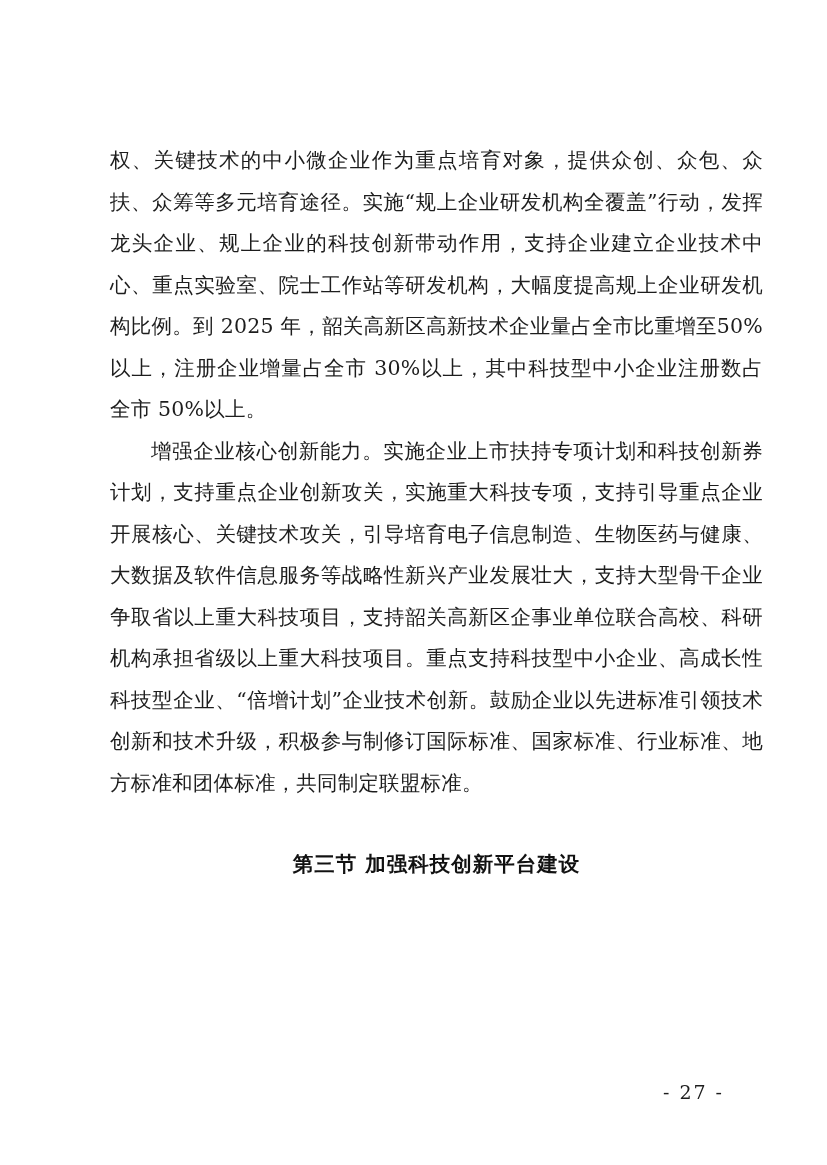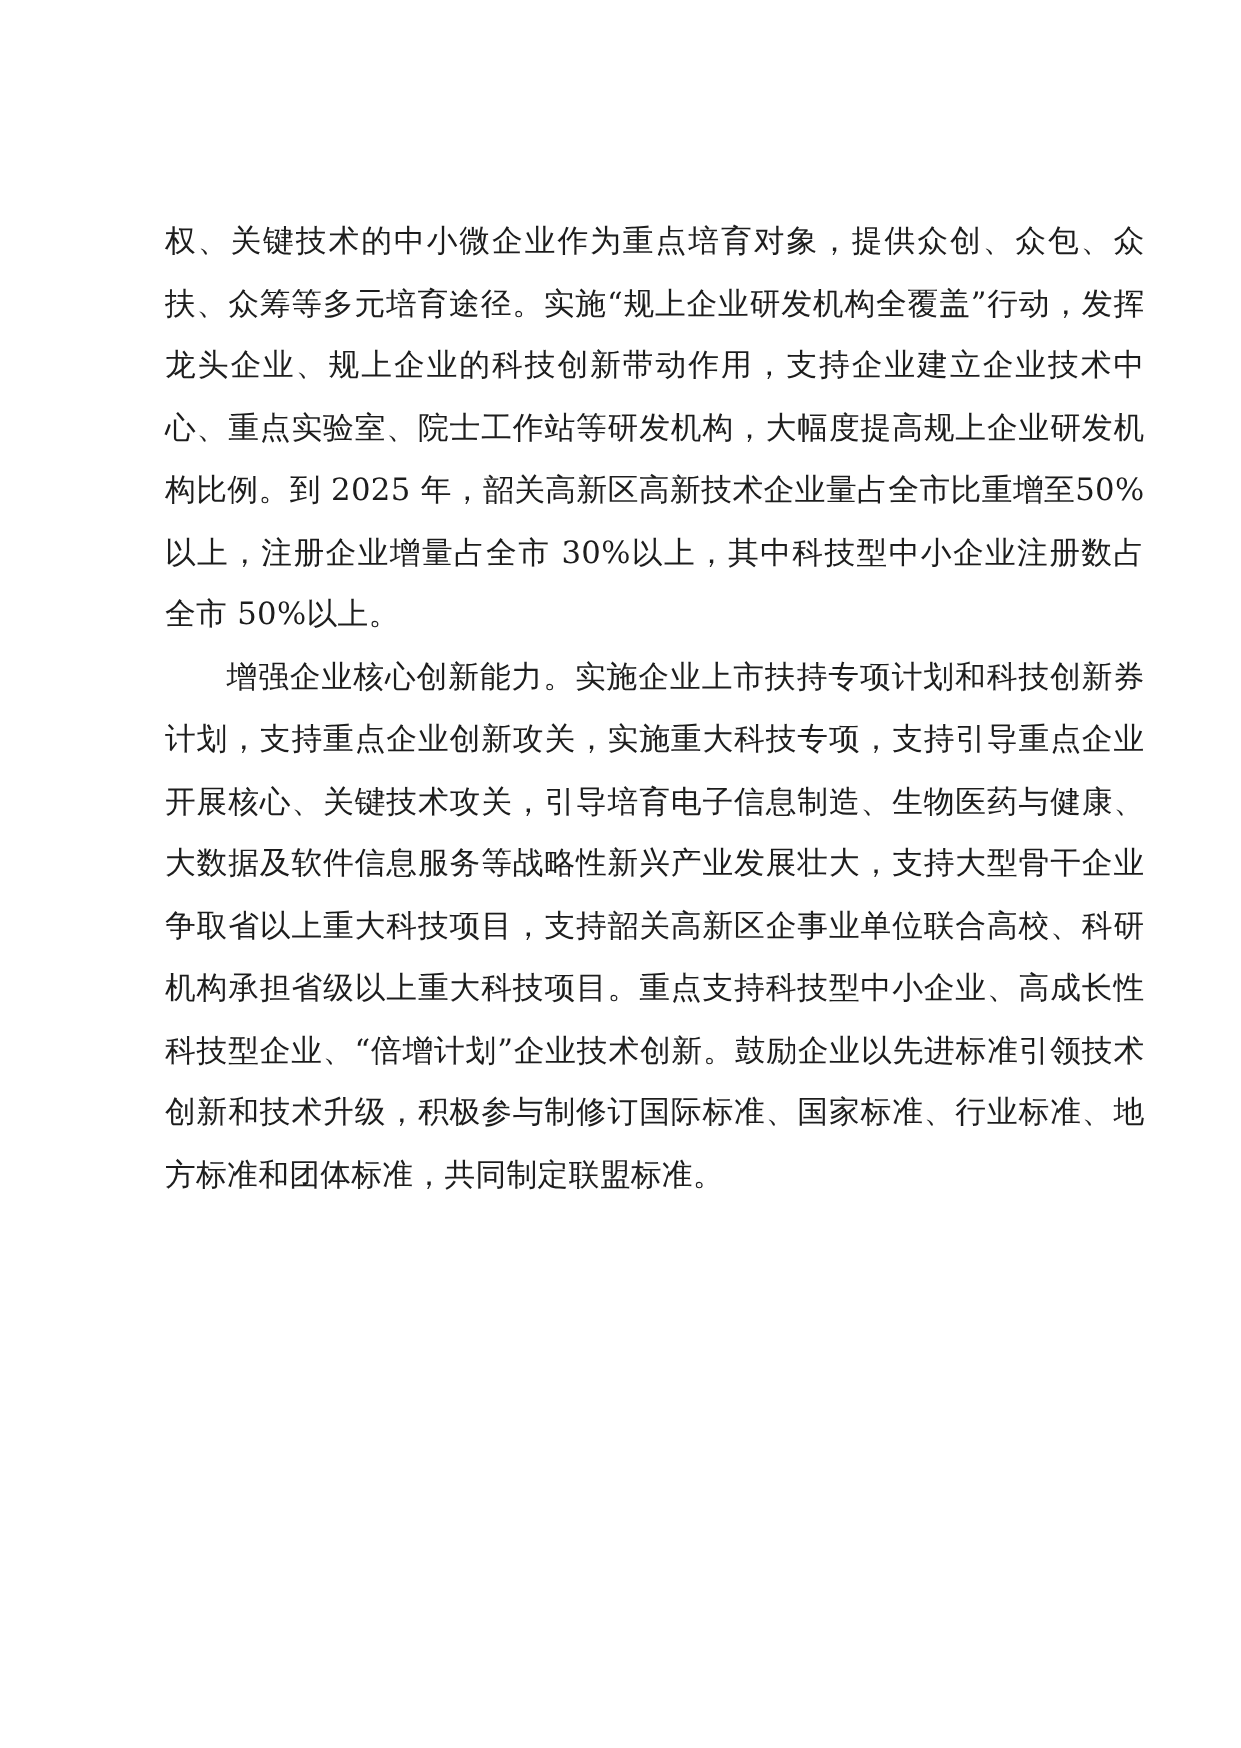--- a/index.html
+++ b/index.html
@@ -72,18 +72,22 @@
 <div class="page">
 
   <div class="body-text">
 
     <p class="para no-indent">权、关键技术的中小微企业作为重点培育对象，提供众创、众包、众扶、众筹等多元培育途径。实施“规上企业研发机构全覆盖”行动，发挥龙头企业、规上企业的科技创新带动作用，支持企业建立企业技术中心、重点实验室、院士工作站等研发机构，大幅度提高规上企业研发机构比例。到 2025 年，韶关高新区高新技术企业量占全市比重增至50%以上，注册企业增量占全市 30%以上，其中科技型中小企业注册数占全市 50%以上。</p>
 
     <p class="para">增强企业核心创新能力。实施企业上市扶持专项计划和科技创新券计划，支持重点企业创新攻关，实施重大科技专项，支持引导重点企业开展核心、关键技术攻关，引导培育电子信息制造、生物医药与健康、大数据及软件信息服务等战略性新兴产业发展壮大，支持大型骨干企业争取省以上重大科技项目，支持韶关高新区企事业单位联合高校、科研机构承担省级以上重大科技项目。重点支持科技型中小企业、高成长性科技型企业、“倍增计划”企业技术创新。鼓励企业以先进标准引领技术创新和技术升级，积极参与制修订国际标准、国家标准、行业标准、地方标准和团体标准，共同制定联盟标准。</p>
 
     <div class="spacer-small"></div>
 
+    <h2 class="section-heading">第三节 加强科技创新平台建设</h2>
 
 
   </div>
 
+  <div class="page-number">
+    <span class="pn-inner">- 27 -</span>
+  </div>
 
 </div>
 
 </body></html>

